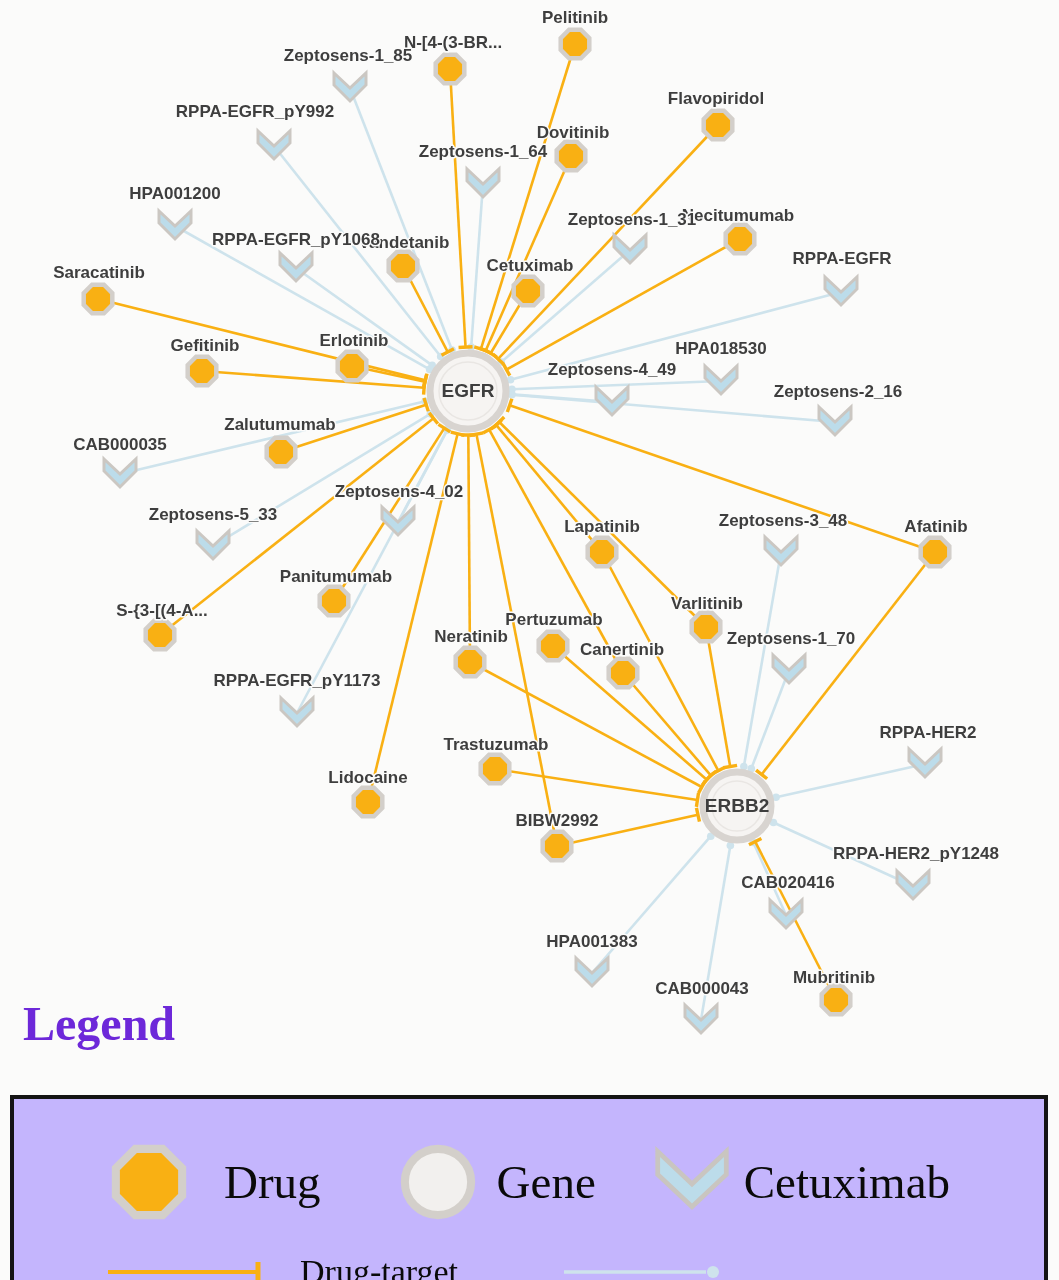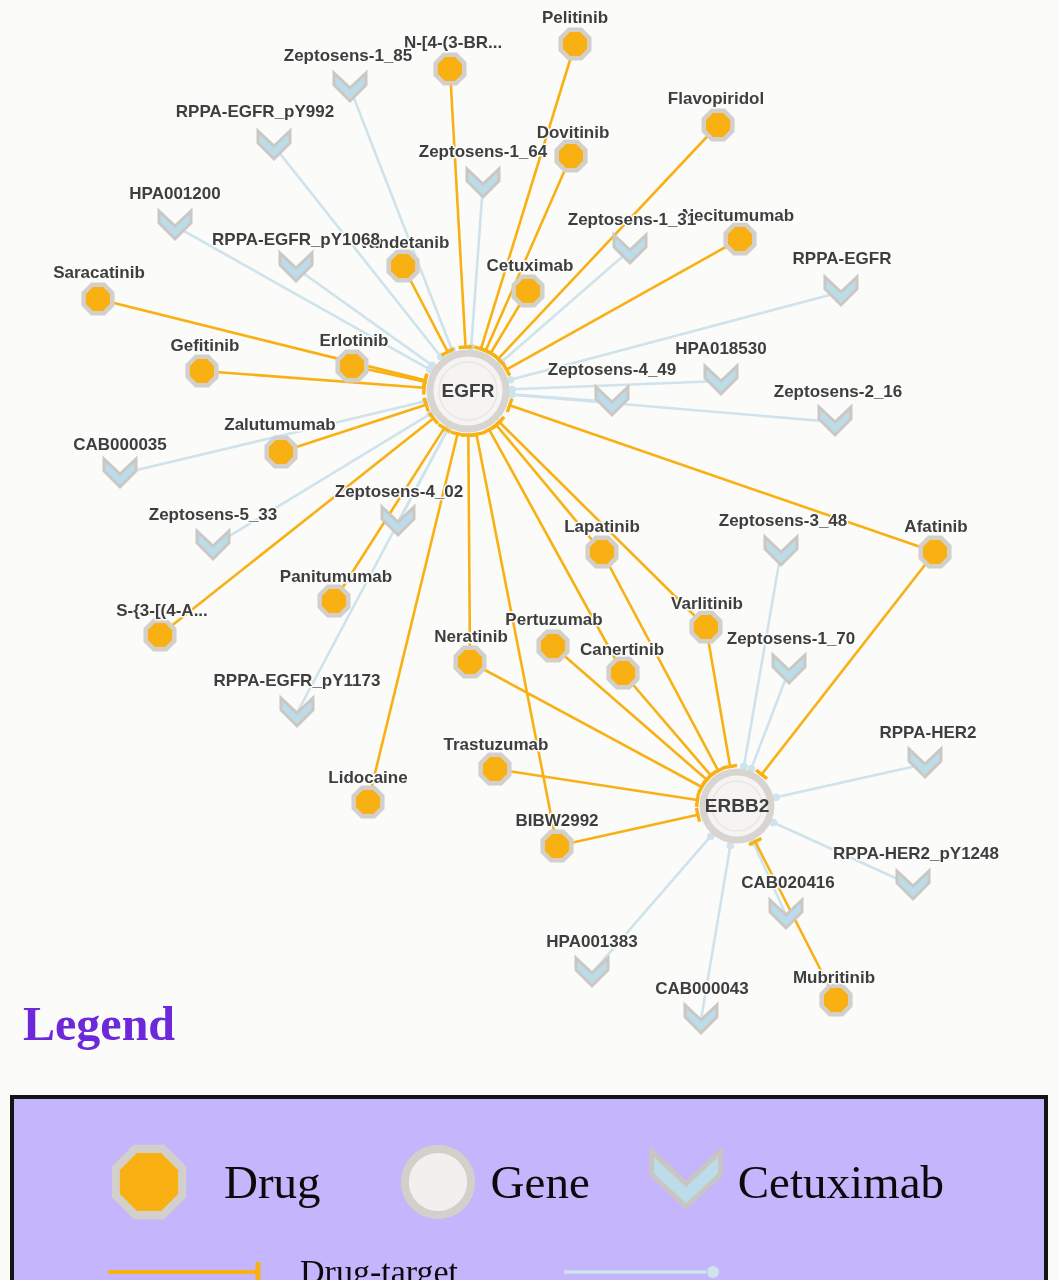--- a/index.html
+++ b/index.html
@@ -28,21 +28,21 @@
   }
   .legend-row{display:flex;align-items:center;}
   .row-nodes{margin-top:40px;}
   .row-edges{margin-top:30px;}
   .li-label{font-family:"Liberation Serif",serif;color:#0A0A0A;line-height:1;}
   .big{font-size:47px;}
   .small{font-size:34px;}
   .i-drug{margin-left:92px;width:86px;height:86px;flex:none;}
   .l-drug{margin-left:32px;}
   .i-gene{margin-left:74px;width:86px;height:86px;flex:none;}
-  .l-gene{margin-left:10px;text-align:center;}
+  .l-gene{margin-left:16px;text-align:center;}
   .i-ab{margin-left:54px;width:84px;height:80px;flex:none;}
   .l-ab{margin-left:10px;}
   .i-drug polygon{fill:#F9B013;stroke:#D3CFCA;stroke-width:9;}
   .i-gene circle{fill:#F2F0EE;stroke:#D3CFCA;stroke-width:9;}
   .i-ab path{fill:#BCDCEA;stroke:#C9C5C0;stroke-width:5;}
   .li-line{margin-left:92px;flex:none;}
   .l-dt{margin-left:24px;}
   .ab-line{margin-left:104px;}
   .l-at{margin-left:12px;}
 </style>

